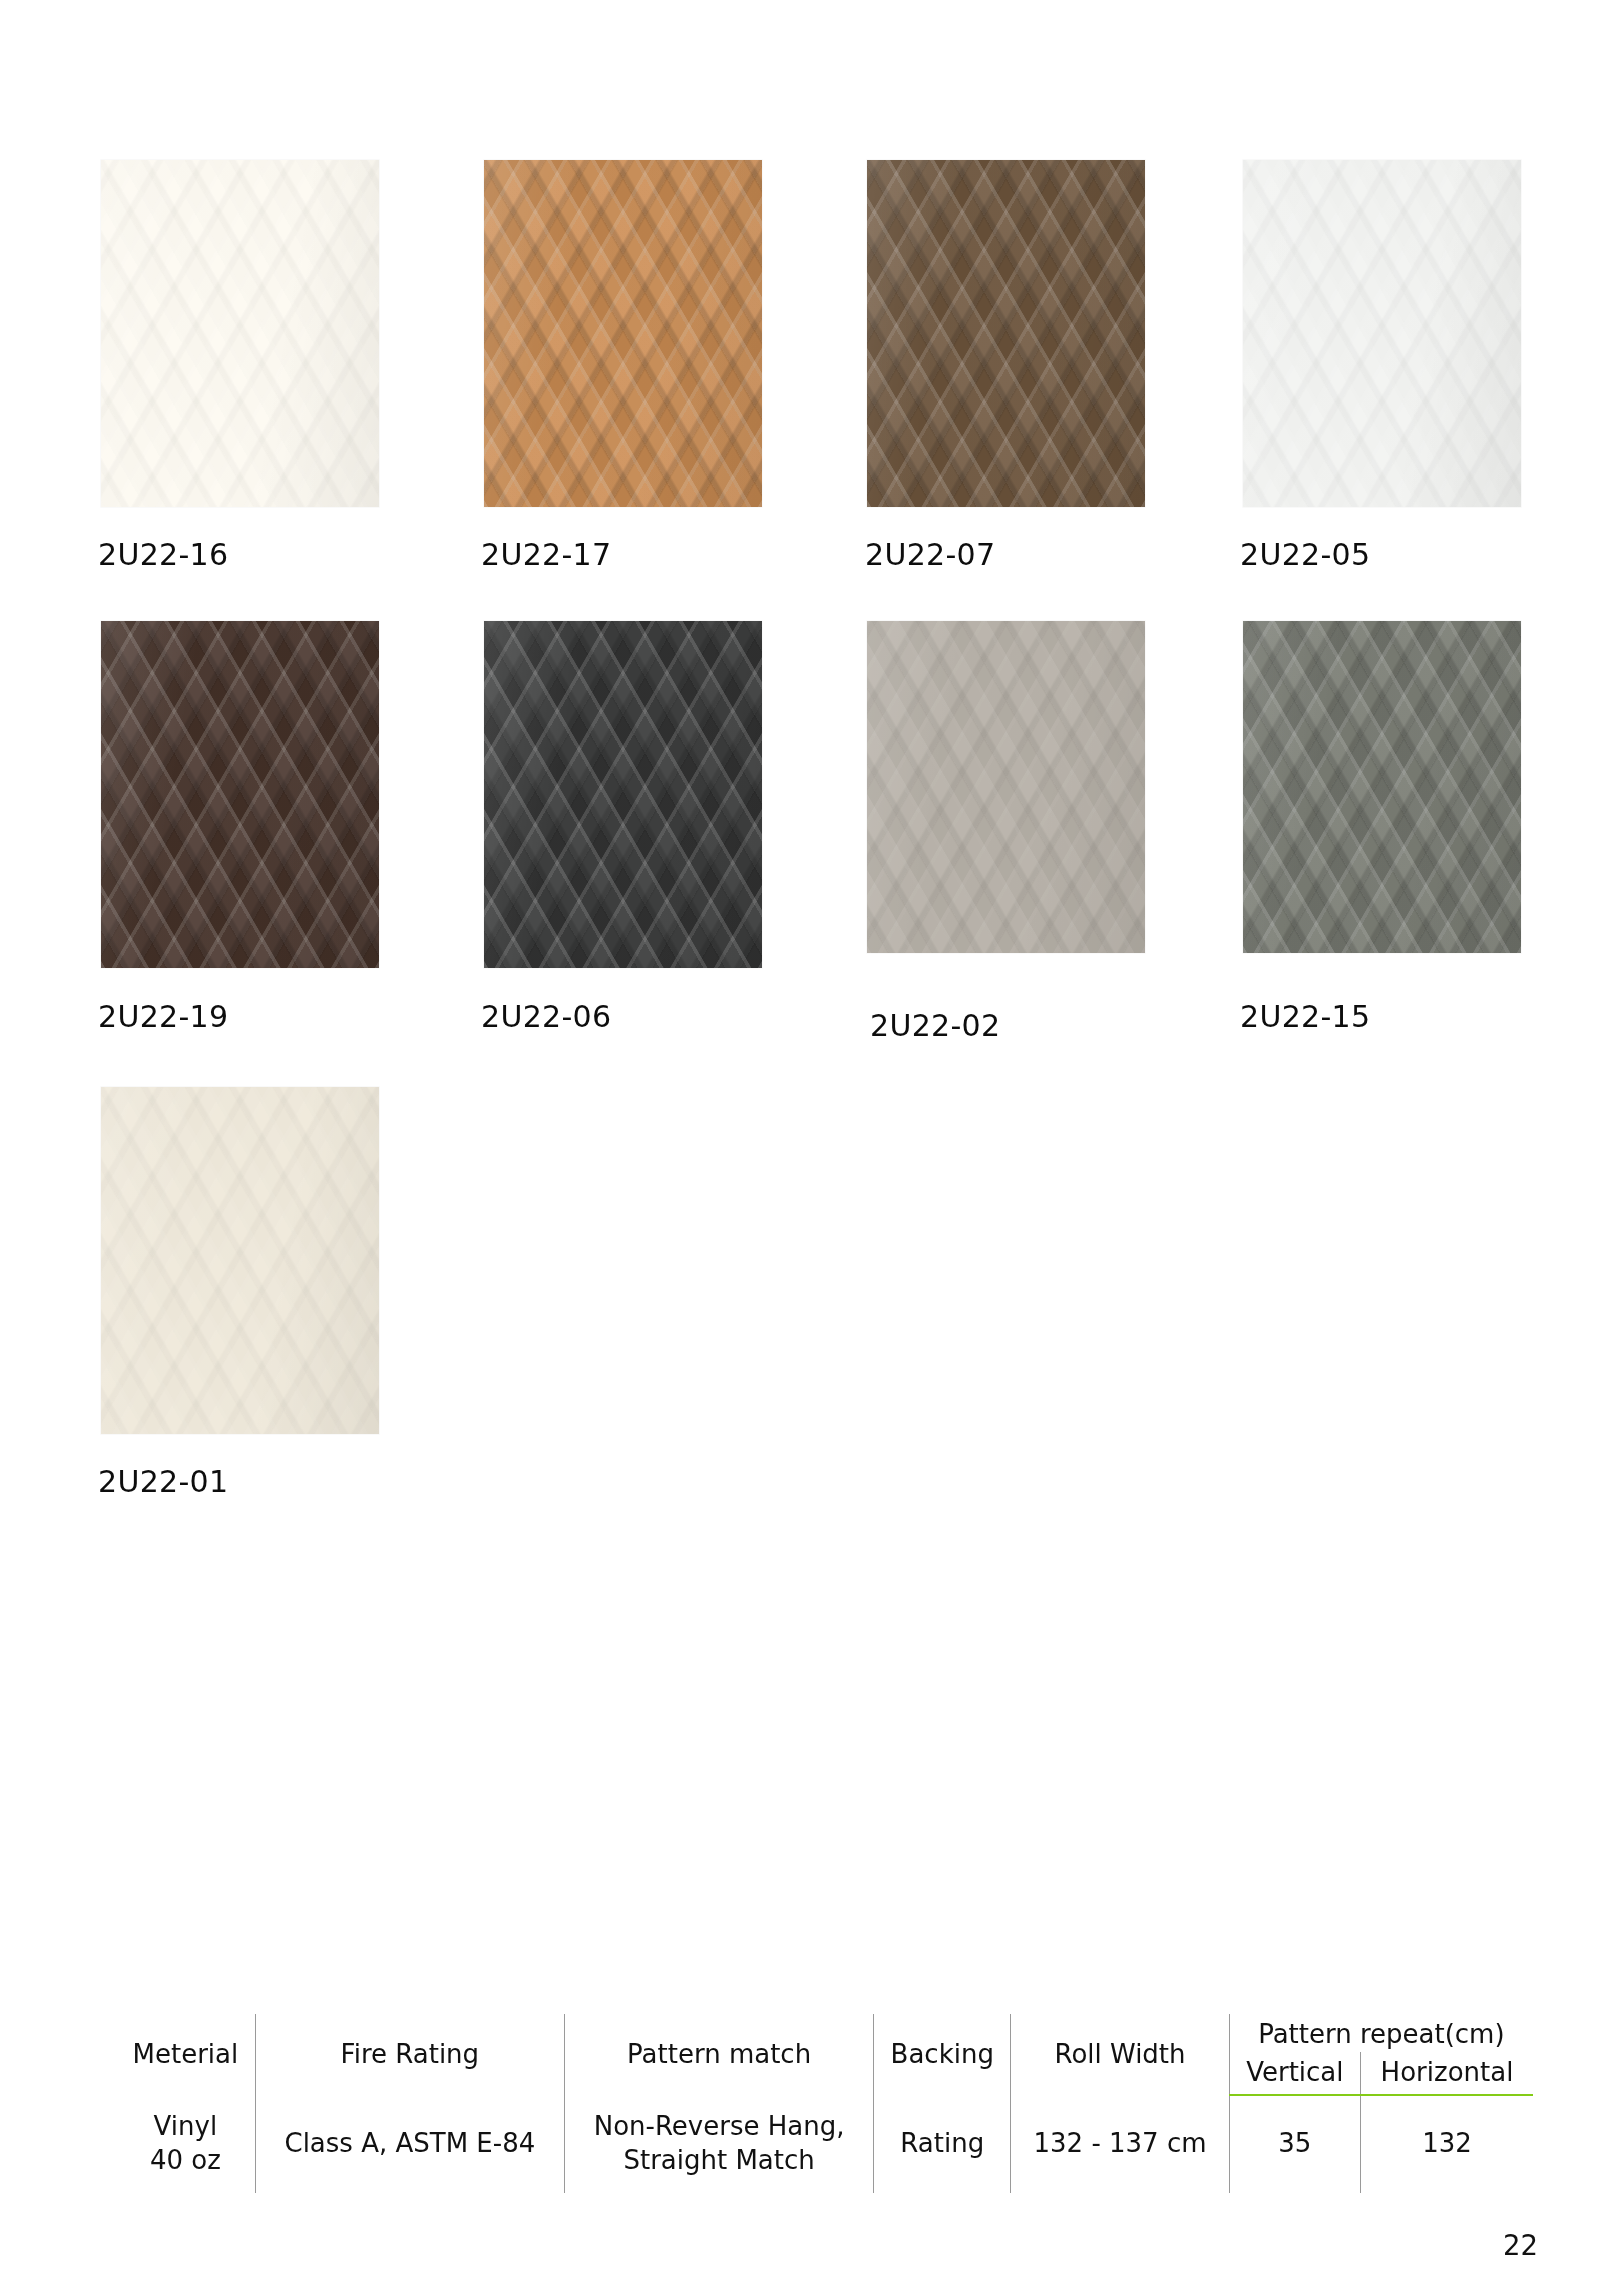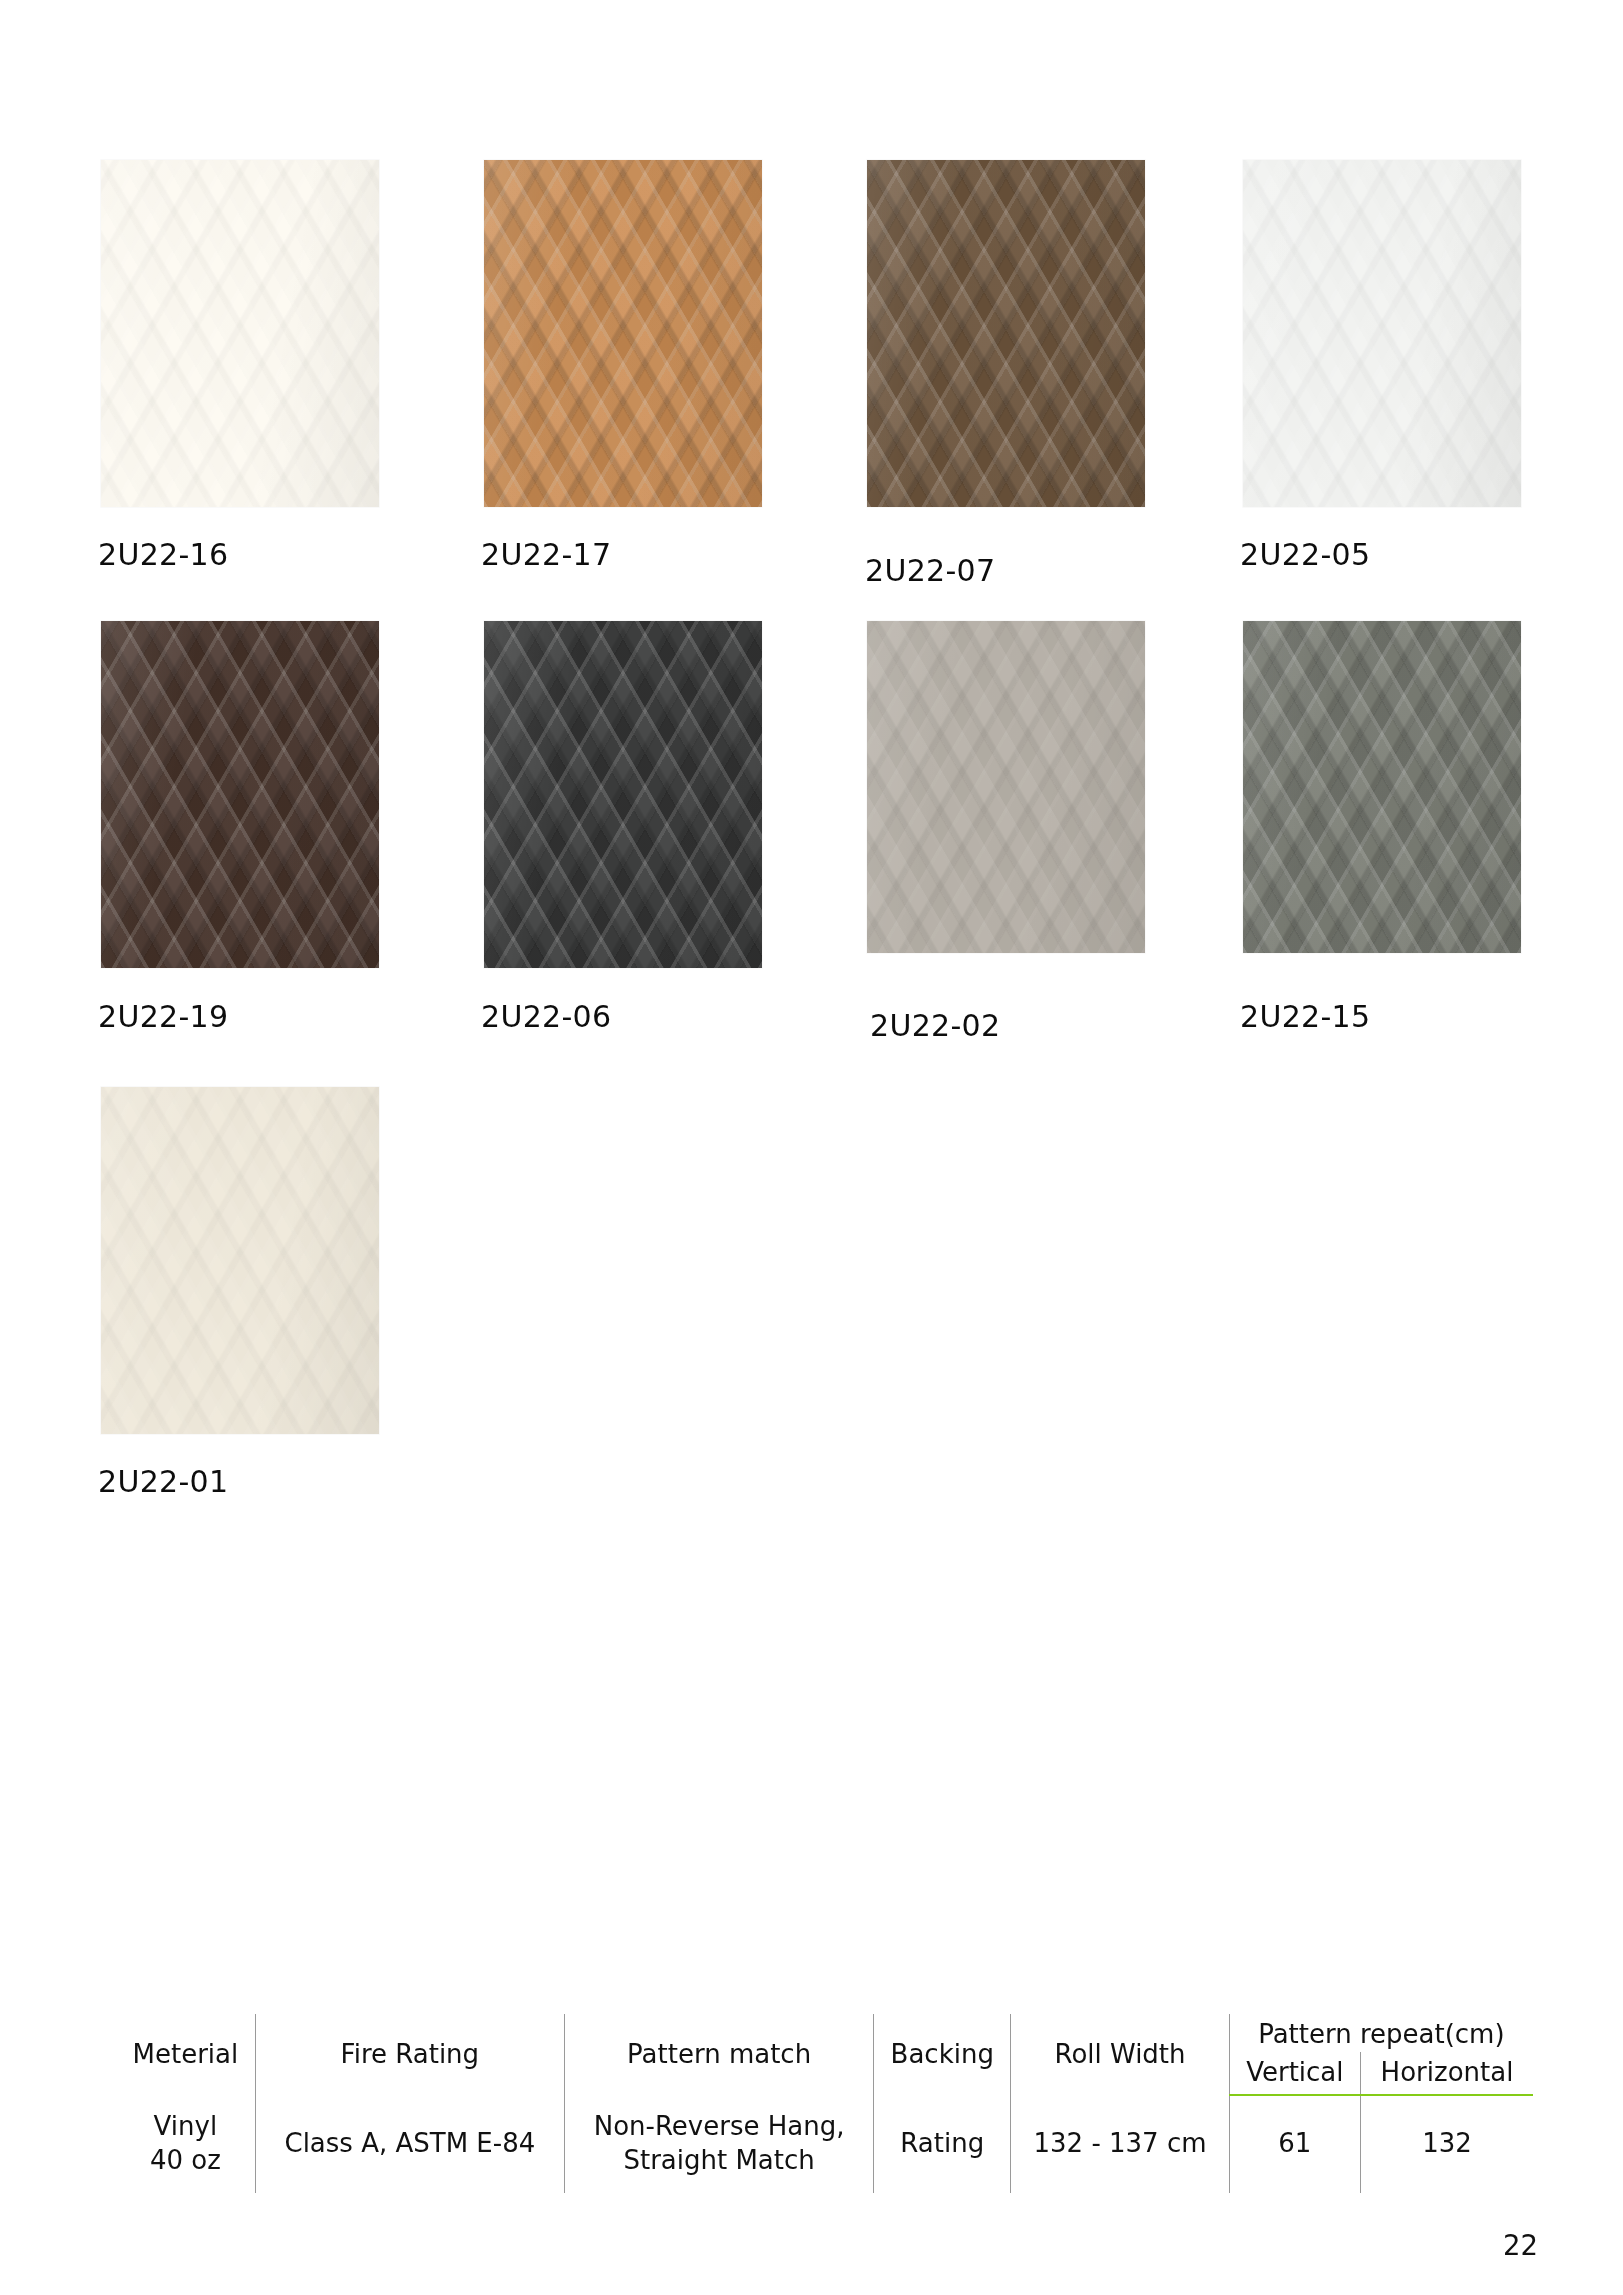--- a/index.html
+++ b/index.html
@@ -156,21 +156,21 @@
         <div class="weave"></div>
         <div class="sheen"></div>
       </div>
       <div class="swatch-label" style="left: 481px; top: 540px;">2U22-17</div>
     </div>
     <div class="swatch-cell">
       <div class="swatch-chip" style="left: 867px; top: 160px; width: 278px; height: 347px; position: absolute; background: rgb(110, 85, 60);">
         <div class="weave"></div>
         <div class="sheen"></div>
       </div>
-      <div class="swatch-label" style="left: 865px; top: 556px;">2U22-07</div>
+      <div class="swatch-label" style="left: 865px; top: 540px;">2U22-07</div>
     </div>
     <div class="swatch-cell">
       <div class="swatch-chip" style="left: 1243px; top: 160px; width: 278px; height: 347px; position: absolute; background: rgb(243, 244, 242);">
         <div class="weave weave-faint"></div>
         <div class="sheen"></div>
       </div>
       <div class="swatch-label" style="left: 1240px; top: 540px;">2U22-05</div>
     </div>
     <div class="swatch-cell">
       <div class="swatch-chip" style="left: 101px; top: 621px; width: 278px; height: 347px; position: absolute; background: rgb(70, 50, 41);">
@@ -231,21 +231,21 @@
           <div>Vinyl</div>
           <div>40 oz</div>
         </td>
         <td class="vline">Class A, ASTM E-84</td>
         <td class="vline">
           <div>Non-Reverse Hang,</div>
           <div>Straight Match</div>
         </td>
         <td class="vline">Rating</td>
         <td class="vline">132 - 137 cm</td>
-        <td class="vline">61</td>
+        <td class="vline">35</td>
         <td class="vline">132</td>
       </tr>
     </tbody>
   </table>
 </div>
 
 <div id="page-number">22</div>
 
 
 </body></html>

